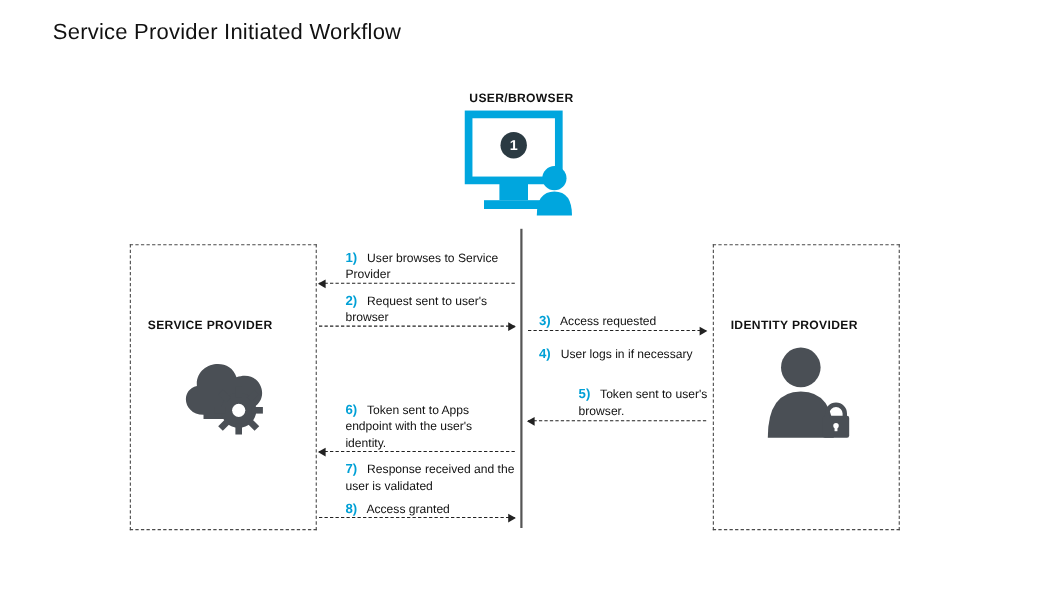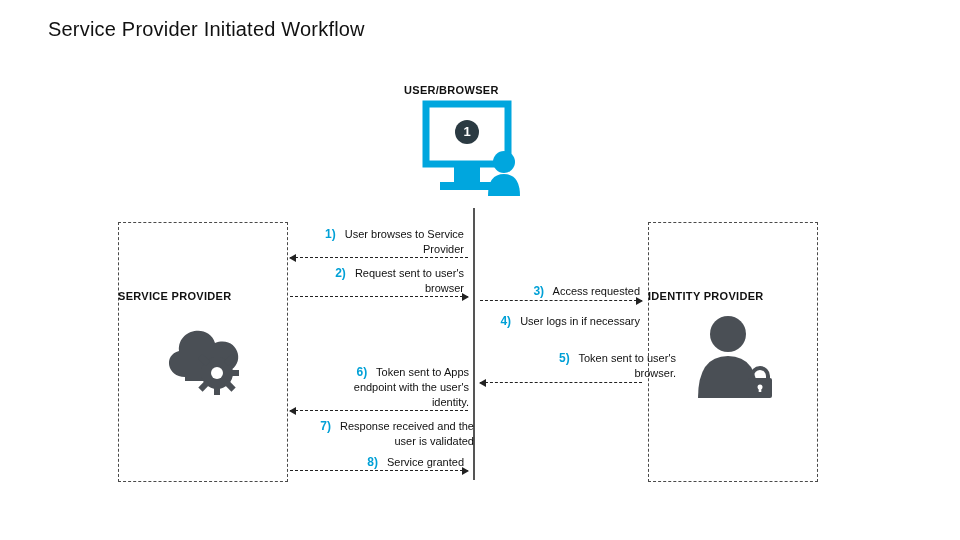--- a/index.html
+++ b/index.html
@@ -21,36 +21,36 @@
     letter-spacing: 0.2px;
   }
   .actor-box {
     position: absolute;
     border: 1.5px dashed #4a4a4a;
   }
   .actor-label {
     font-size: 11px;
     font-weight: 700;
     letter-spacing: 0.3px;
-    text-align: left;
+    text-align: center;
   }
   .sp-box { left: 118px; top: 222px; width: 170px; height: 260px; }
   .sp-label { position: absolute; left: 118px; top: 290px; width: 146px; }
   .ip-box { left: 648px; top: 222px; width: 170px; height: 260px; }
   .ip-label { position: absolute; left: 648px; top: 290px; width: 148px; }
   .ub-label { position: absolute; left: 404px; top: 84px; width: 140px; }
   .vline {
     position: absolute;
     left: 473px;
     top: 208px;
     width: 2px;
     height: 272px;
     background: #555;
   }
-  .step { position: absolute; font-size: 11px; line-height: 1.35; text-align: right; }
+  .step { position: absolute; font-size: 11px; line-height: 1.35; }
   .stepnum { color: #00a0d6; font-weight: 700; margin-right: 6px; font-size: 12px; }
   .arrow {
     position: absolute;
     height: 0;
     border-top: 1.3px dashed #222;
   }
   .arrow::before, .arrow::after {
     content: "";
     position: absolute;
     width: 0; height: 0;
@@ -140,21 +140,21 @@
 </div>
 <div class="arrow left" style="left:290px; top:410px; width:178px;"></div>
 
 <div class="step" style="left:314px; top:418px; width:160px;">
   <span class="stepnum">7)</span>
   <span>Response received and the user is validated</span>
 </div>
 
 <div class="step" style="left:314px; top:454px; width:150px;">
   <span class="stepnum">8)</span>
-  <span>Service granted</span>
+  <span>Access granted</span>
 </div>
 <div class="arrow right" style="left:290px; top:470px; width:178px;"></div>
 
 <div class="step" style="left:490px; top:283px; width:150px;">
   <span class="stepnum">3)</span>
   <span>Access requested</span>
 </div>
 <div class="arrow right" style="left:480px; top:300px; width:162px;"></div>
 
 <div class="step" style="left:490px; top:313px; width:150px;">

